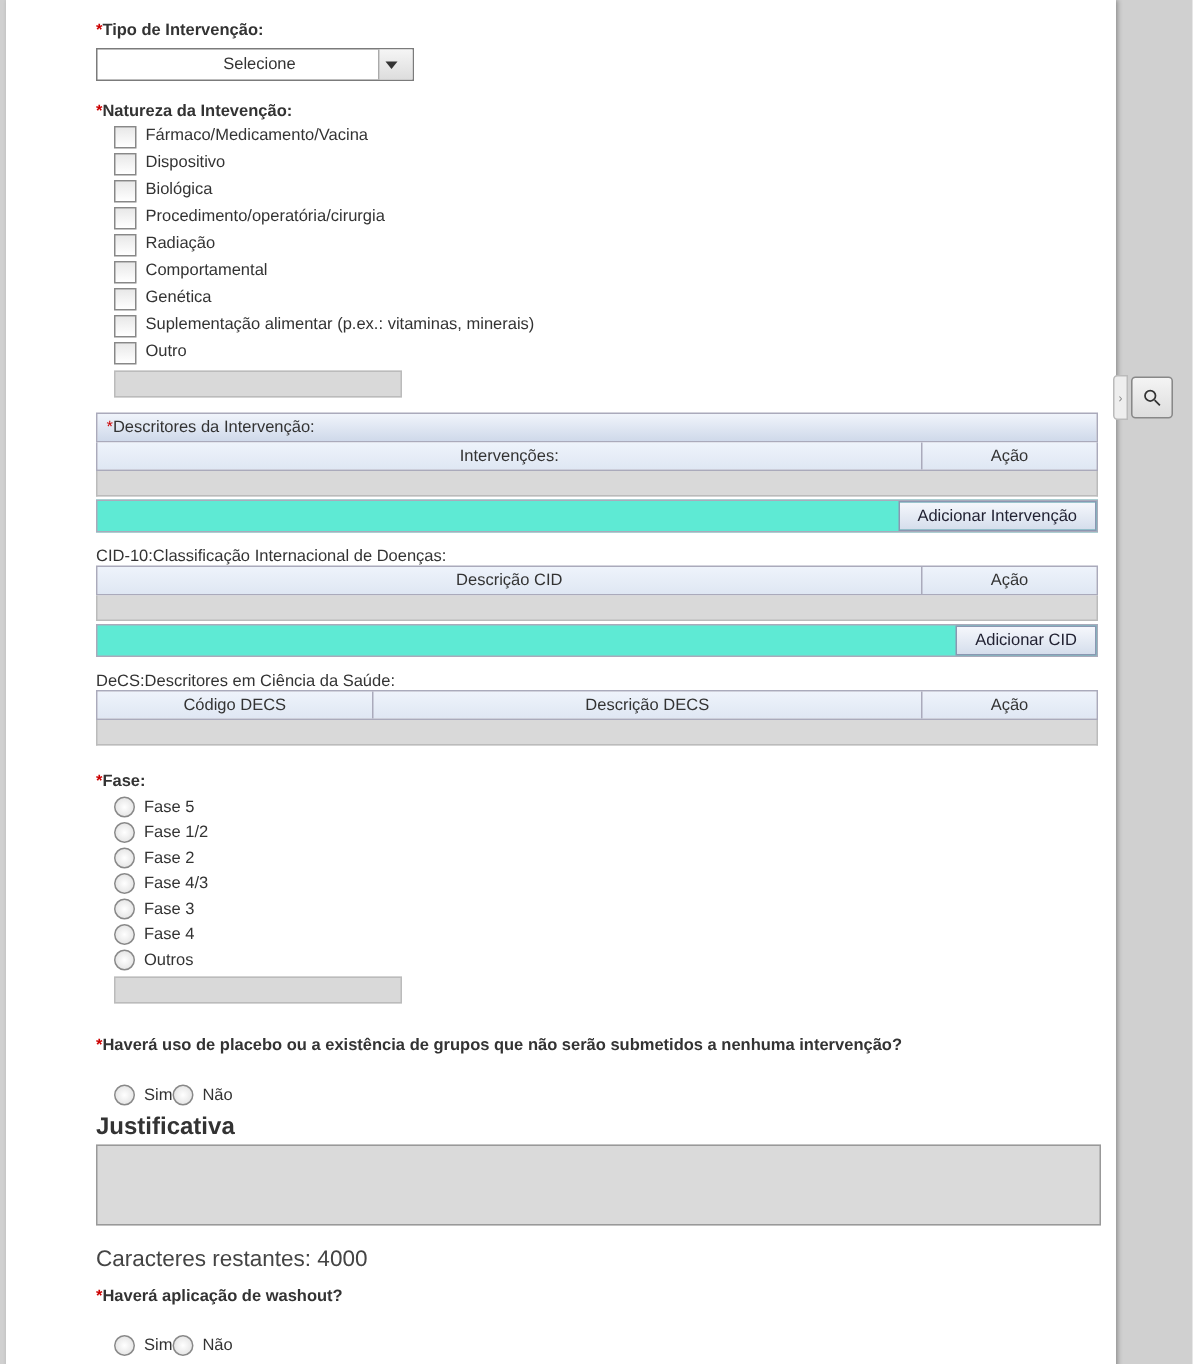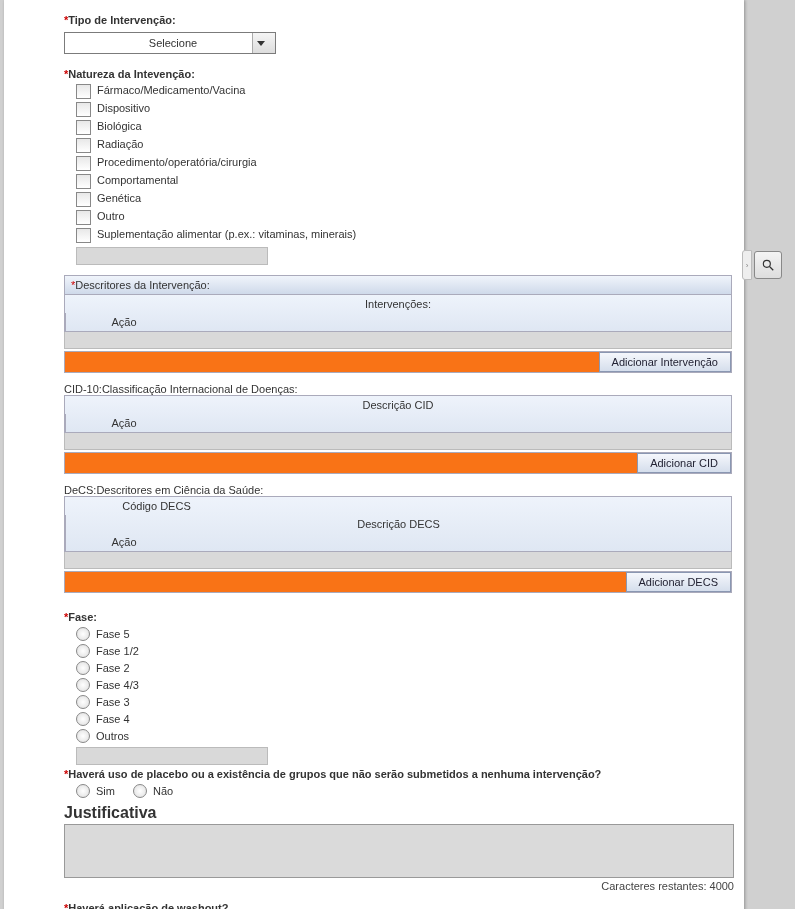--- a/index.html
+++ b/index.html
@@ -48,55 +48,55 @@
   }
   .table-block{margin-top:10px}
   .table-title{
     background:linear-gradient(#f0f4fb,#cfd9ea);
     border:1px solid #aab;
     padding:3px 6px;font-size:11px;
   }
   .table-title .req{color:#c00}
   .table-head{
     display:flex;background:linear-gradient(#eef3fb,#dfe7f3);
-    border:1px solid #aab;border-top:none;flex-direction:column;
+    border:1px solid #aab;border-top:none;
   }
   .table-head div{
     text-align:center;padding:3px 4px;font-size:11px;
     border-left:1px solid #aab;
   }
   .table-head div:first-child{border-left:none}
   .table-body{
     background:#d9d9d9;height:16px;border:1px solid #bbb;border-top:none;
   }
   .table-action{
     display:flex;justify-content:flex-end;margin-top:2px;
-    border:1px solid #aab;background:#f97316;text-align:right;
+    border:1px solid #aab;background:#5eead4;text-align:right;
   }
   .btn{
     background:linear-gradient(#f5f7fc,#d5deec);
     border:1px solid #8a97b2;
     padding:3px 12px;font-size:11px;cursor:pointer;
     color:#223;
   }
   .sub-label{font-size:11px;margin-top:10px;color:#333}
   .radio-group{margin-left:12px;margin-top:4px}
   .radio-row{display:flex;align-items:center;margin:3px 0}
   .radio{
     width:12px;height:12px;border:1px solid #888;border-radius:50%;
     background:radial-gradient(#fff,#ddd);margin-right:6px;flex-shrink:0;
   }
-  .inline-radios{display:flex;gap:18px;margin-left:12px;margin-top:4px}
+  .inline-radios{display:flex;margin-left:12px;margin-top:20px}
   .inline-radios div{display:flex;align-items:center}
   .just-label{font-weight:bold;margin-top:6px;font-size:16px}
   .textarea{
     width:668px;height:52px;background:#dadada;border:1px solid #999;
     margin-top:2px;resize:none;
   }
-  .counter{text-align:right;font-size:11px;color:#444;margin-top:2px;width:670px}
+  .counter{text-align:left;font-size:15px;color:#444;margin-top:14px;width:670px}
   .side-tool{
     position:absolute;right:-38px;top:250px;display:flex;align-items:center;
   }
   .side-tab{
     width:8px;height:28px;background:#eee;border:1px solid #bbb;
     border-radius:3px 0 0 3px;display:flex;align-items:center;justify-content:center;
     font-size:8px;color:#888;
   }
   .side-zoom{
     width:26px;height:26px;background:linear-gradient(#f4f4f4,#ddd);
@@ -137,41 +137,41 @@
       <div class="chk-row">
           <span class="chk"></span>
           <span>Dispositivo</span>
         </div>
       <div class="chk-row">
           <span class="chk"></span>
           <span>Biológica</span>
         </div>
       <div class="chk-row">
           <span class="chk"></span>
+          <span>Procedimento/operatória/cirurgia</span>
+        </div>
+      <div class="chk-row">
+          <span class="chk"></span>
           <span>Radiação</span>
         </div>
       <div class="chk-row">
           <span class="chk"></span>
-          <span>Procedimento/operatória/cirurgia</span>
-        </div>
-      <div class="chk-row">
-          <span class="chk"></span>
           <span>Comportamental</span>
         </div>
       <div class="chk-row">
           <span class="chk"></span>
           <span>Genética</span>
         </div>
       <div class="chk-row">
           <span class="chk"></span>
+          <span>Suplementação alimentar (p.ex.: vitaminas, minerais)</span>
+        </div>
+      <div class="chk-row">
+          <span class="chk"></span>
           <span>Outro</span>
-        </div>
-      <div class="chk-row">
-          <span class="chk"></span>
-          <span>Suplementação alimentar (p.ex.: vitaminas, minerais)</span>
         </div>
     </div>
     <div class="txt-disabled"></div>
 
     
     <div class="table-block">
       <div class="table-title">
         <span class="req">*</span><span>Descritores da Intervenção:</span>
       </div>
       <div class="table-head">
@@ -196,23 +196,20 @@
     </div>
 
     
     <div class="sub-label">DeCS:Descritores em Ciência da Saúde:</div>
     <div class="table-head" style="border-top:1px solid #aab">
       <div class="col-a">Código DECS</div>
       <div class="col-b">Descrição DECS</div>
       <div class="col-c">Ação</div>
     </div>
     <div class="table-body"></div>
-    <div class="table-action">
-      <span class="btn">Adicionar DECS</span>
-    </div>
 
     
     <div class="field-label" style="margin-top:18px">
       <span class="req">*</span><span>Fase:</span>
     </div>
     <div class="radio-group">
       <div class="radio-row">
           <span class="radio"></span>
           <span>Fase 5</span>
         </div>
@@ -237,21 +234,21 @@
           <span>Fase 4</span>
         </div>
       <div class="radio-row">
           <span class="radio"></span>
           <span>Outros</span>
         </div>
     </div>
     <div class="txt-disabled"></div>
 
     
-    <div class="field-label" style="margin-top:3px">
+    <div class="field-label" style="margin-top:22px">
       <span class="req">*</span><span>Haverá uso de placebo ou a existência de grupos que não serão submetidos a nenhuma intervenção?</span>
     </div>
     <div class="inline-radios">
       <div>
           <span class="radio"></span>
           <span>Sim</span>
         </div>
       <div>
           <span class="radio"></span>
           <span>Não</span>

